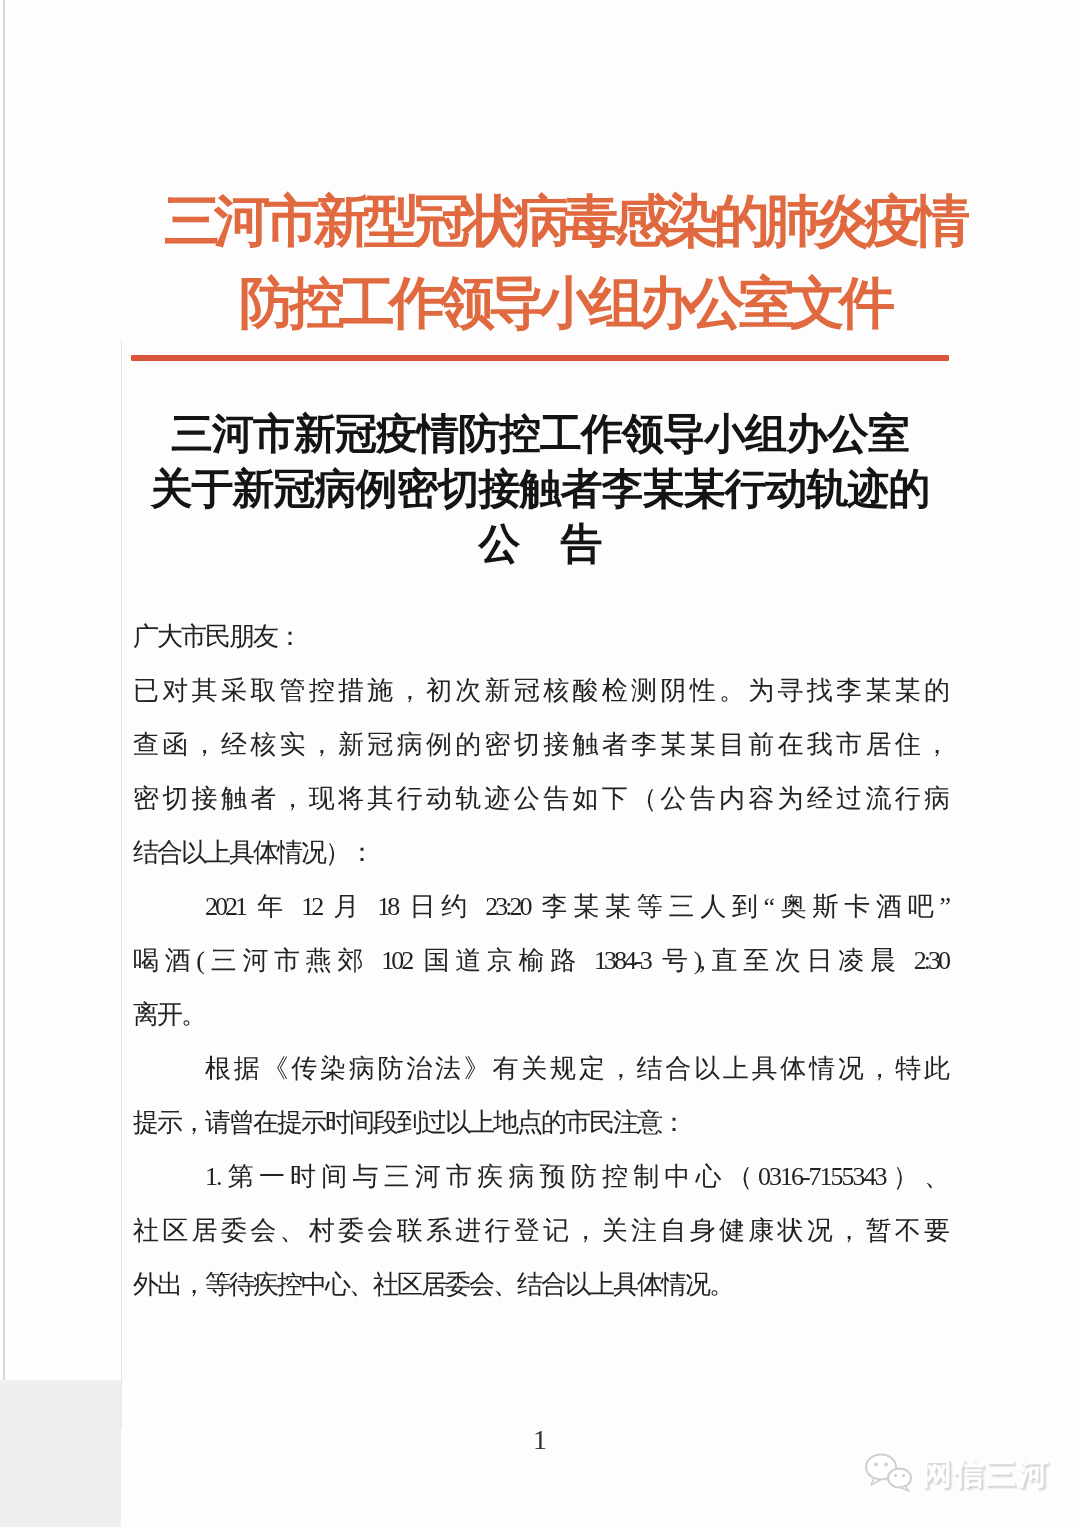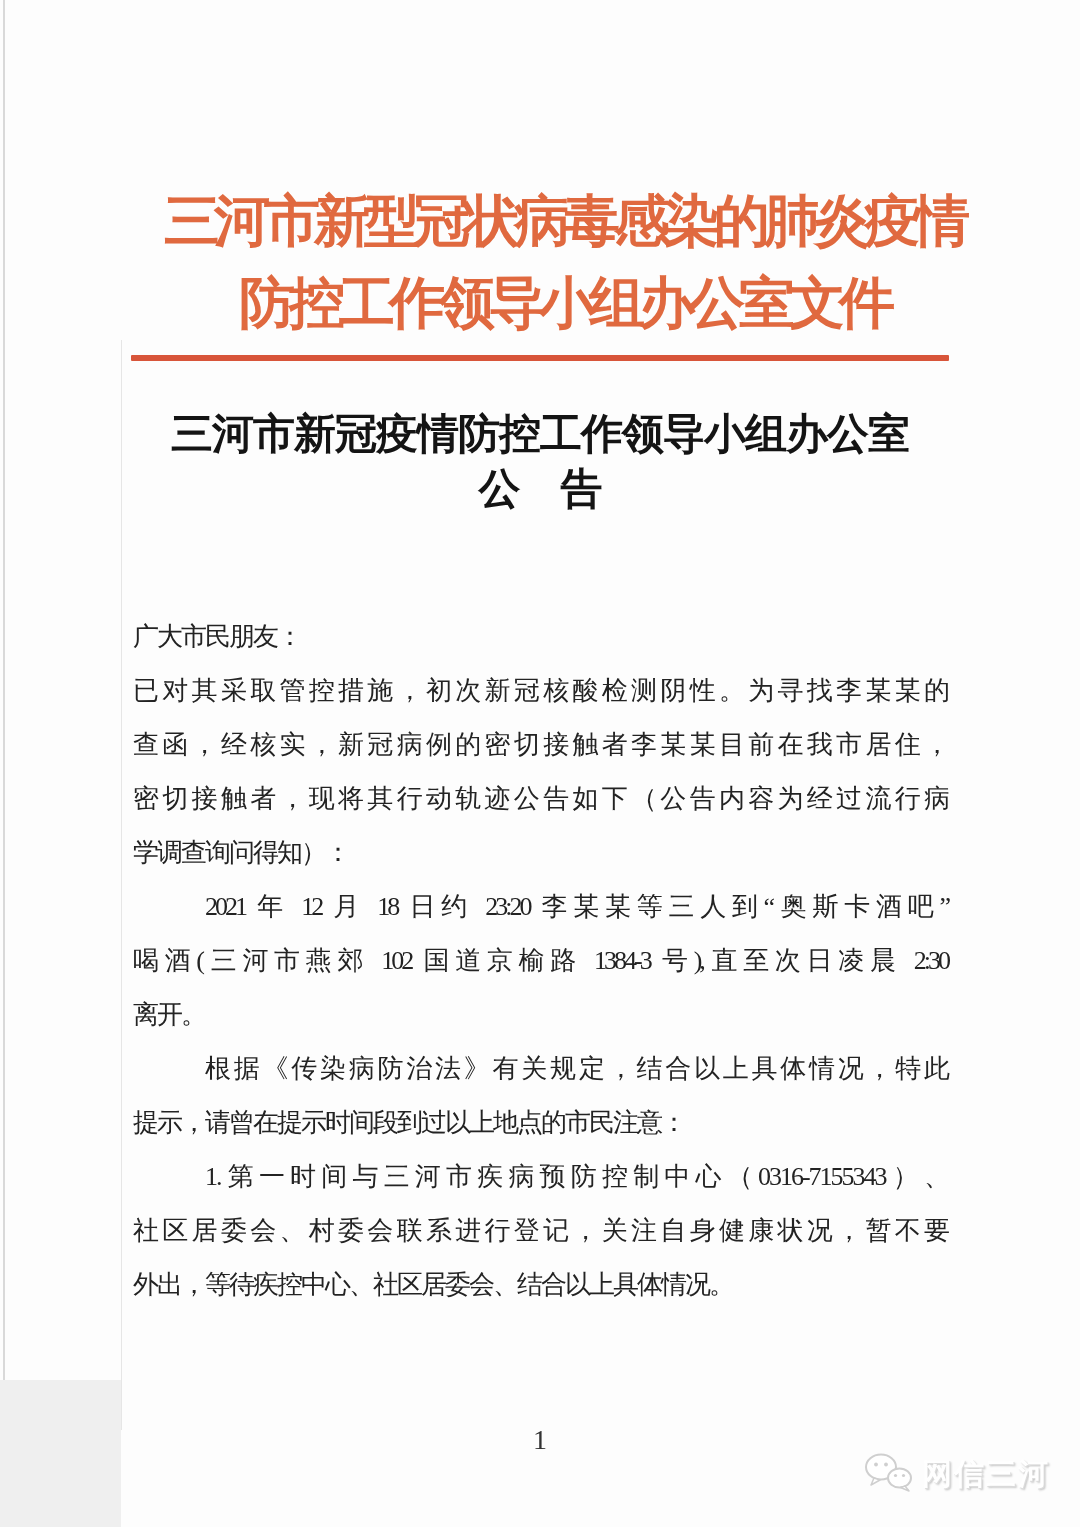--- a/index.html
+++ b/index.html
@@ -108,29 +108,30 @@
 
   <div class="letterhead">
     <div>三河市新型冠状病毒感染的肺炎疫情</div>
     <div>防控工作领导小组办公室文件</div>
   </div>
 
   <div class="divider"></div>
 
   <h1 class="doc-title">
     <div>三河市新冠疫情防控工作领导小组办公室</div>
+    <div>关于新冠病例密切接触者李某某行动轨迹的</div>
     <div>公　告</div>
   </h1>
 
   <div class="body-text">
     <div class="ln">广大市民朋友：</div>
     <div class="ln stretch">已对其采取管控措施，初次新冠核酸检测阴性。为寻找李某某的</div>
     <div class="ln stretch">查函，经核实，新冠病例的密切接触者李某某目前在我市居住，</div>
     <div class="ln stretch">密切接触者，现将其行动轨迹公告如下（公告内容为经过流行病</div>
-    <div class="ln">学调查询问得知）：</div>
+    <div class="ln">结合以上具体情况）：</div>
     <div class="ln indent stretch tight">2021 年 12 月 18 日约 23:20 李某某等三人到“奥斯卡酒吧”</div>
     <div class="ln stretch tight">喝酒(三河市燕郊 102 国道京榆路 1384-3 号),直至次日凌晨 2:30</div>
     <div class="ln">离开。</div>
     <div class="ln indent stretch">根据《传染病防治法》有关规定，结合以上具体情况，特此</div>
     <div class="ln">提示，请曾在提示时间段到过以上地点的市民注意：</div>
     <div class="ln indent stretch">1.第一时间与三河市疾病预防控制中心（0316-7155343）、</div>
     <div class="ln stretch">社区居委会、村委会联系进行登记，关注自身健康状况，暂不要</div>
     <div class="ln">外出，等待疾控中心、社区居委会、结合以上具体情况。</div>
   </div>
 

